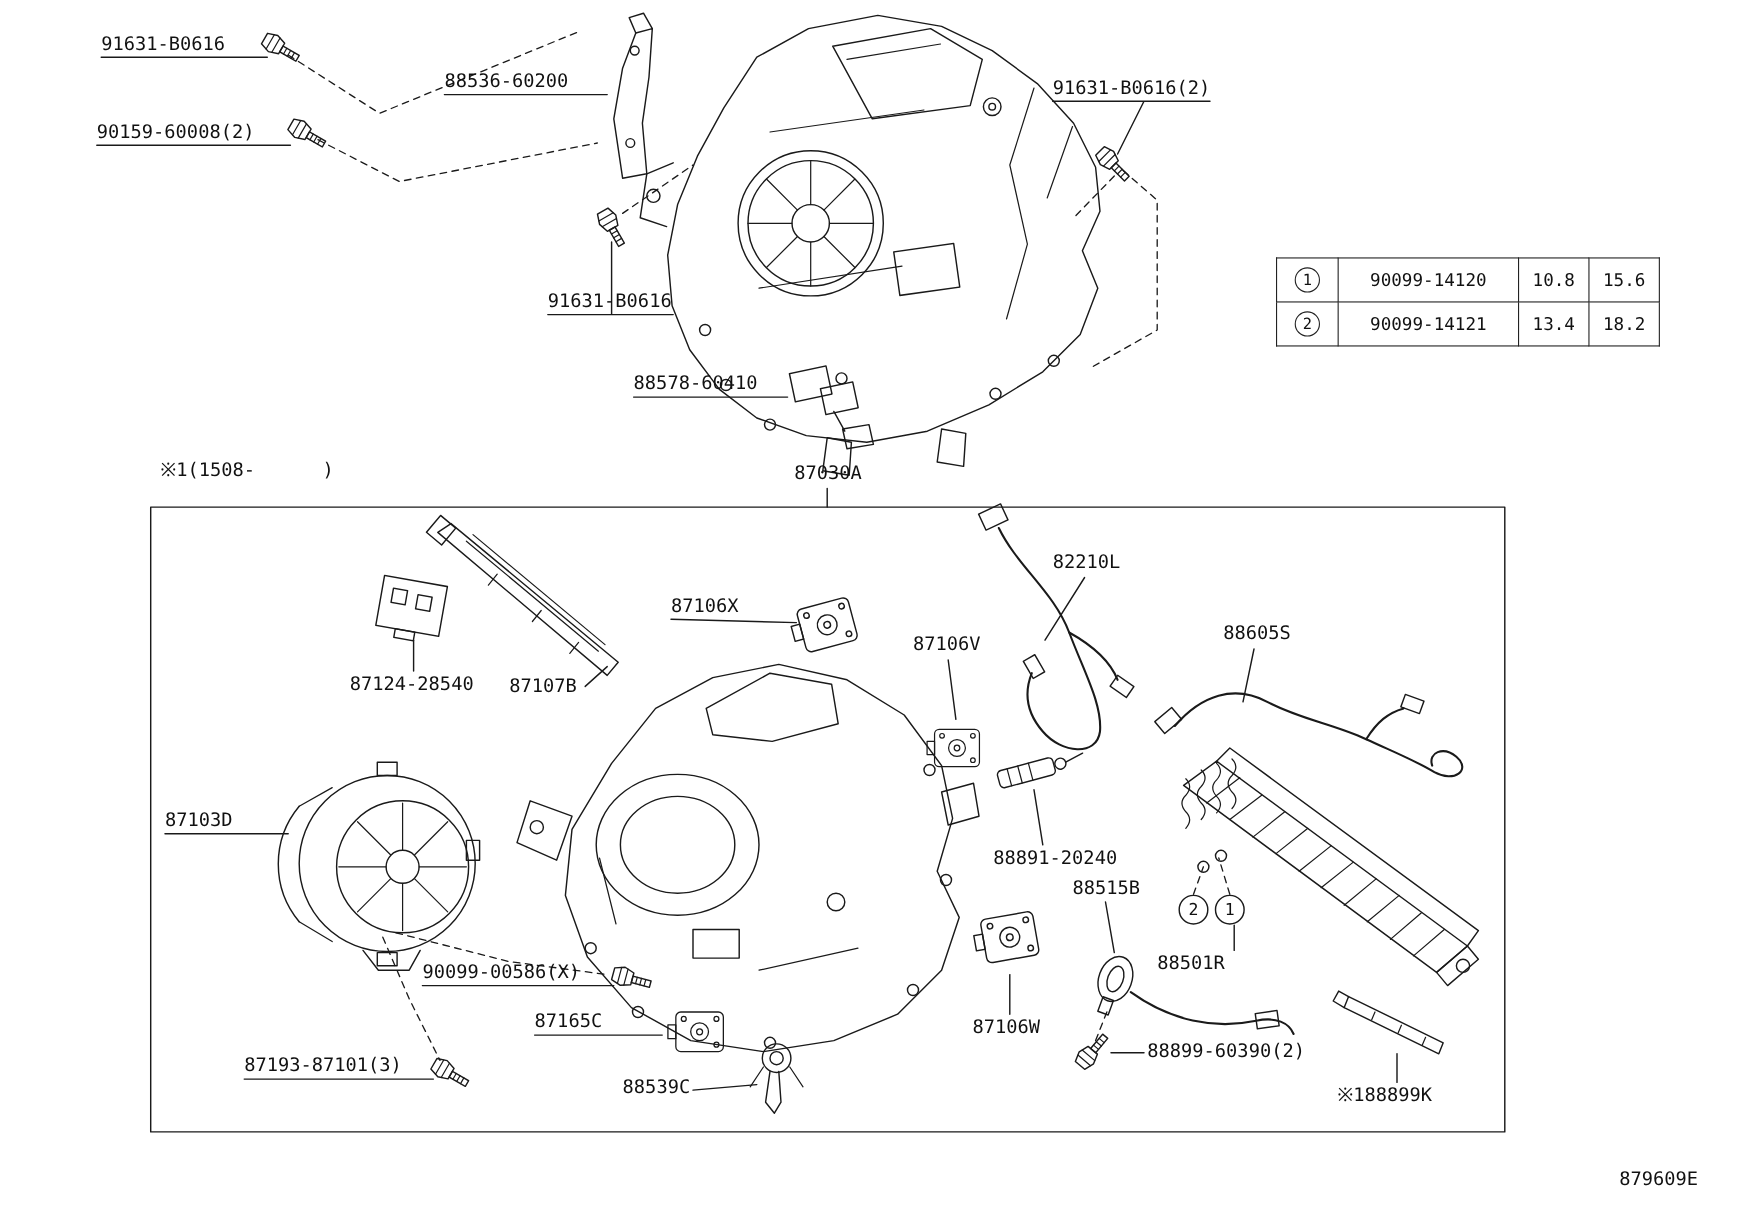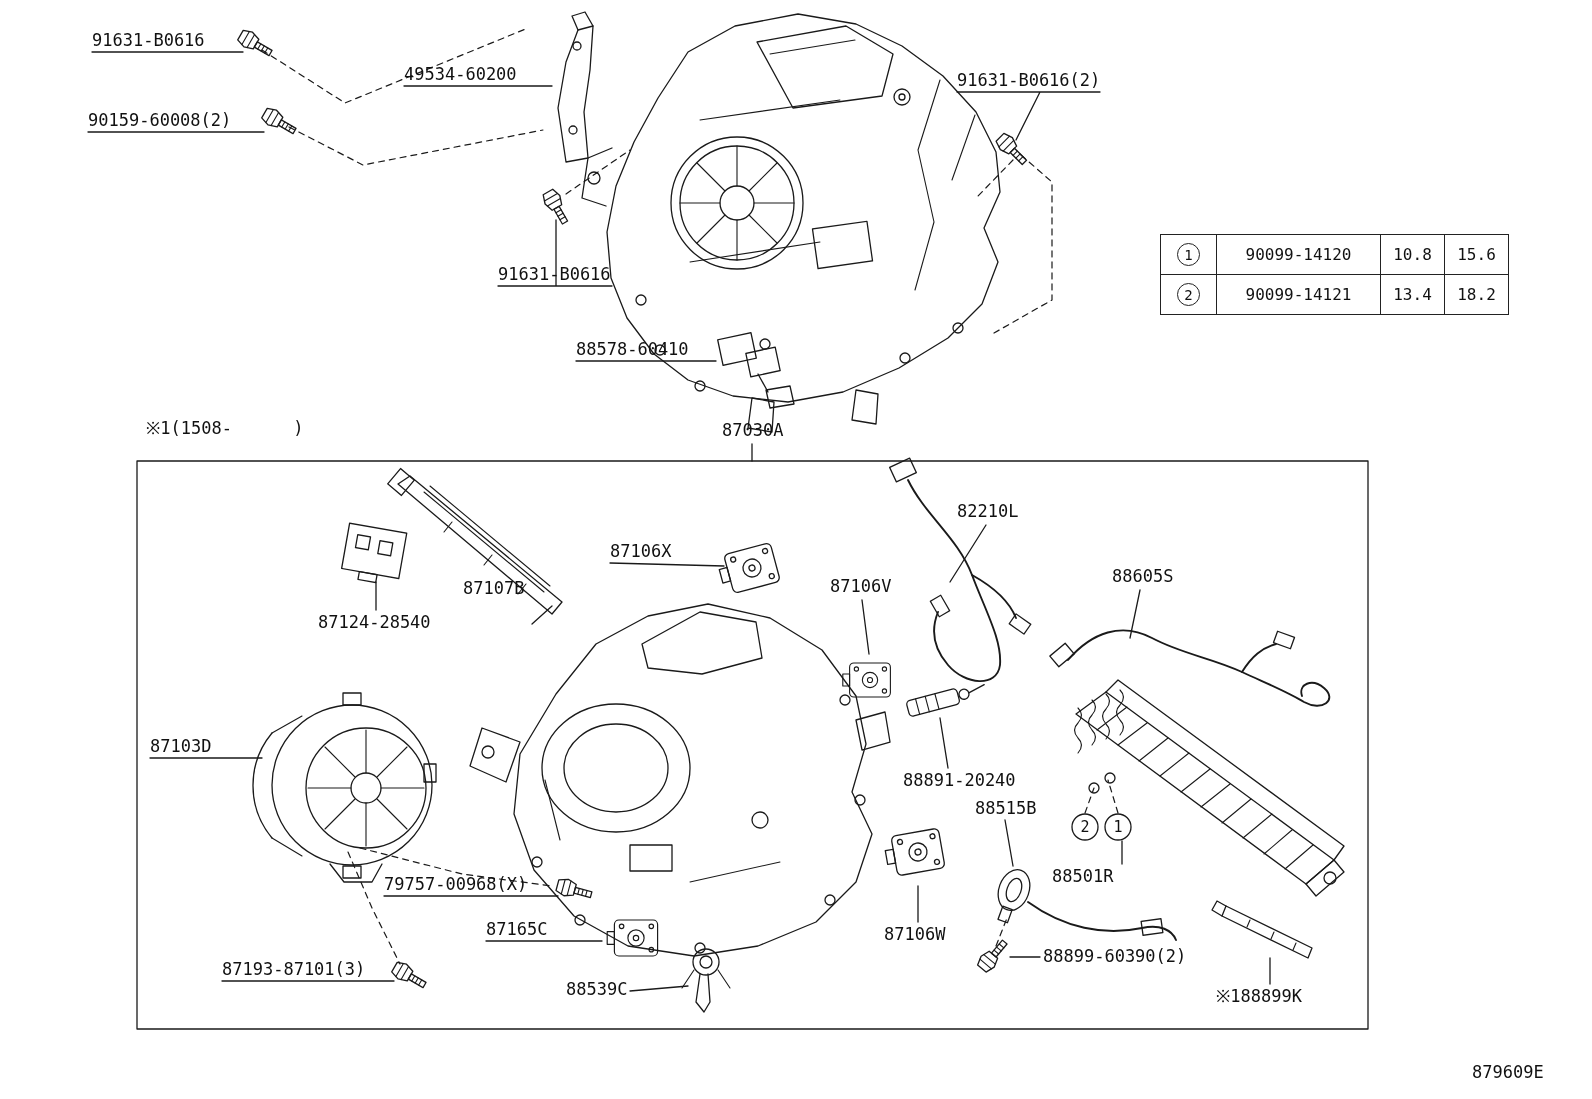--- a/index.html
+++ b/index.html
@@ -254,37 +254,37 @@
 
     <g>
       <circle cx="1085" cy="827" r="13"></circle>
       <circle cx="1118" cy="827" r="13"></circle>
       <text x="1085" y="832" class="ct">2</text>
       <text x="1118" y="832" class="ct">1</text>
     </g>
   </svg>
 
   <div class="lbl" style="left:92px;top:30px">91631-B0616</div>
-  <div class="lbl" style="left:404px;top:64px">49534-60200</div>
+  <div class="lbl" style="left:404px;top:64px">88536-60200</div>
   <div class="lbl" style="left:88px;top:110px">90159-60008(2)</div>
   <div class="lbl" style="left:957px;top:70px">91631-B0616(2)</div>
   <div class="lbl" style="left:498px;top:264px">91631-B0616</div>
   <div class="lbl" style="left:576px;top:339px">88578-60410</div>
   <div class="lbl" style="left:722px;top:420px">87030A</div>
   <div class="lbl" style="left:146px;top:418px">※1(1508-      )</div>
   <div class="lbl" style="left:957px;top:501px">82210L</div>
   <div class="lbl" style="left:610px;top:541px">87106X</div>
   <div class="lbl" style="left:830px;top:576px">87106V</div>
   <div class="lbl" style="left:1112px;top:566px">88605S</div>
   <div class="lbl" style="left:318px;top:612px">87124-28540</div>
-  <div class="lbl" style="left:463px;top:578px">87107B</div>
+  <div class="lbl" style="left:463px;top:614px">87107B</div>
   <div class="lbl" style="left:150px;top:736px">87103D</div>
   <div class="lbl" style="left:903px;top:770px">88891-20240</div>
   <div class="lbl" style="left:975px;top:798px">88515B</div>
-  <div class="lbl" style="left:384px;top:874px">79757-00968(X)</div>
+  <div class="lbl" style="left:384px;top:874px">90099-00586(X)</div>
   <div class="lbl" style="left:486px;top:919px">87165C</div>
   <div class="lbl" style="left:1052px;top:866px">88501R</div>
   <div class="lbl" style="left:884px;top:924px">87106W</div>
   <div class="lbl" style="left:222px;top:959px">87193-87101(3)</div>
   <div class="lbl" style="left:566px;top:979px">88539C</div>
   <div class="lbl" style="left:1043px;top:946px">88899-60390(2)</div>
   <div class="lbl" style="left:1216px;top:986px">※188899K</div>
   <div class="lbl doc-num" style="left:1472px;top:1062px">879609E</div>
 
   <table class="size-table">

